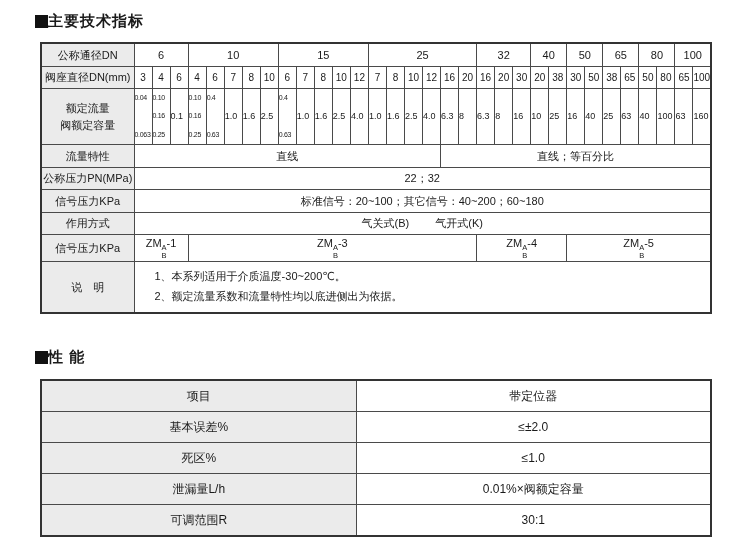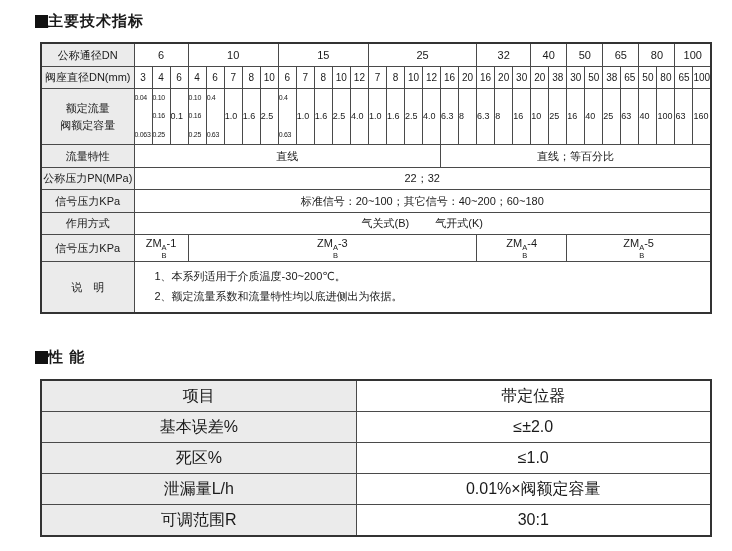--- a/index.html
+++ b/index.html
@@ -28,21 +28,21 @@
   .kvc.multi{justify-content:space-between;padding:5px 0;font-size:7px;letter-spacing:-0.3px;}
   .lbl-2line{line-height:1.5;}
   .note-cell{text-align:left !important;}
   .note-line{padding-left:20px;font-size:11px;line-height:1.8;}
   .act-v+.act-v{margin-left:26px;}
   .zm{font-size:11px;}
   .stack{display:inline-flex;flex-direction:column;align-items:center;font-size:7.5px;line-height:1;vertical-align:-3px;font-style:normal;}
   .stack i{font-style:normal;}
   .perf-wrap{margin-top:34px;}
   .perf{margin-top:12px;border:2px solid #333;}
-  .perf td{border:1px solid #4a4a4a;height:28px;text-align:center;vertical-align:middle;font-size:16px;}
+  .perf td{border:1px solid #4a4a4a;height:28px;text-align:center;vertical-align:middle;font-size:12px;}
   .perf td.item{background:#ebebeb;}
 </style>
 </head>
 <body>
 
 <div class="page">
 
   <div class="sec-title">
     <span class="bullet"></span>
     <span>主要技术指标</span>

